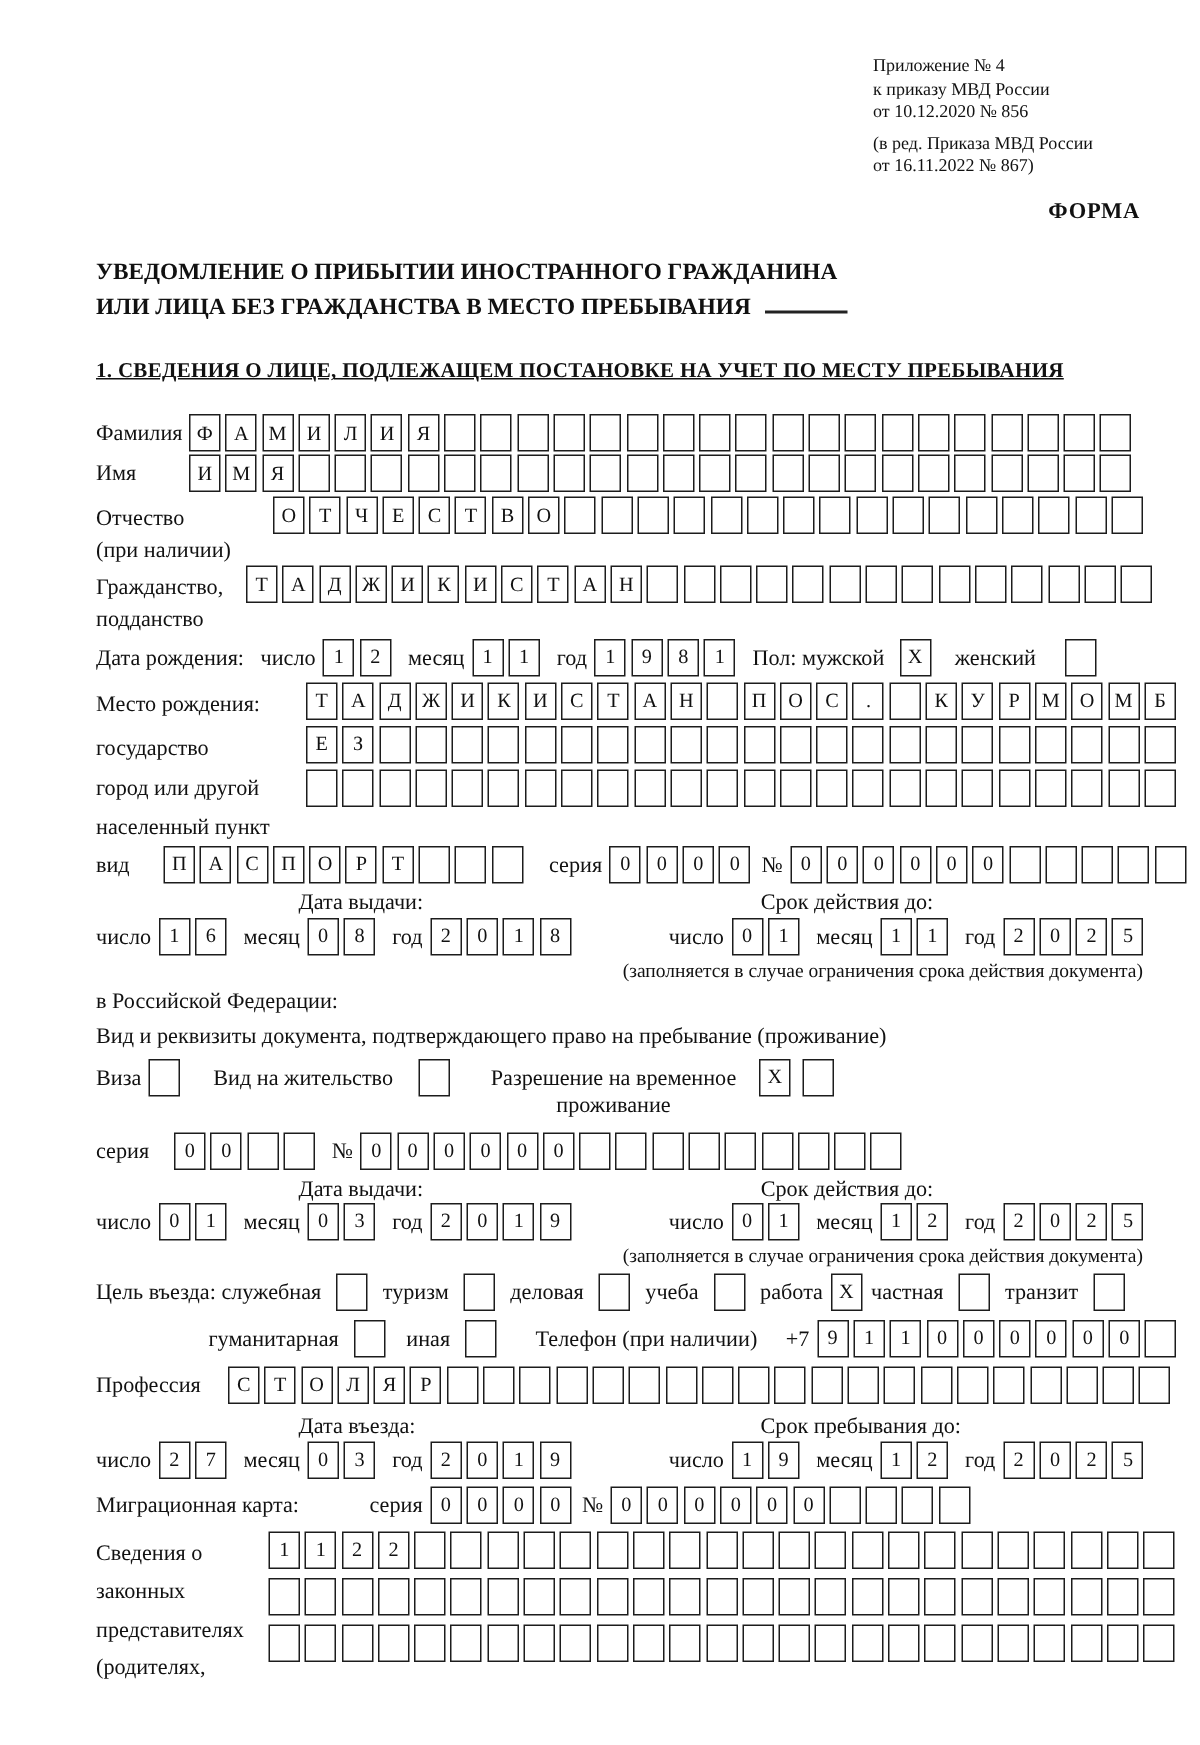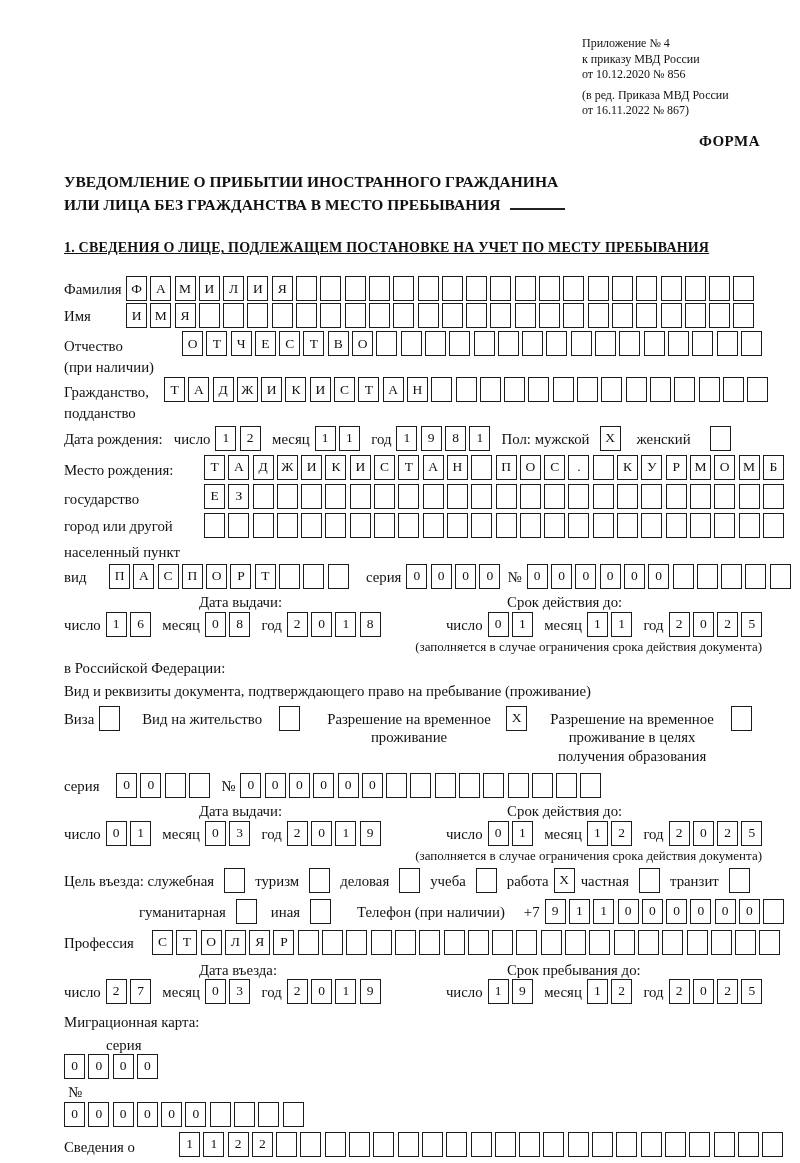--- a/index.html
+++ b/index.html
@@ -387,21 +387,20 @@
   <div style="margin-top:5px;font-size:14.8px;">в Российской Федерации:</div>
   <div style="margin-top:6px;font-size:14.8px;">Вид и реквизиты документа, подтверждающего право на пребывание (проживание)</div>
 
   <div class="frow" style="margin-top:6px;">
     <span class="t">Виза</span>
     <span class="cbox m0"></span>
     <span class="t" style="margin-left:22px;">Вид на жительство</span>
     <span class="cbox" style="margin-left:12px;"></span>
     <span class="ctr" style="width:178px;margin-left:20px;padding-top:4px;">Разрешение на временное проживание</span>
     <span class="cbox" style="margin-left:8px;">X</span>
-    <span class="ctr" style="width:182px;margin-left:14px;padding-top:4px;">Разрешение на временное проживание в целях получения образования</span>
     <span class="cbox" style="margin-left:8px;"></span>
   </div>
 
   <div class="frow" style="margin-top:8px;">
     <span class="lbl" style="width:52px;">серия</span>
     <span class="cells">
         <span class="cell">0</span>
         <span class="cell">0</span>
         <span class="cell"></span>
         <span class="cell"></span>
@@ -580,21 +579,21 @@
       <span class="t">год</span>
       <span class="cells">
           <span class="cell">2</span>
           <span class="cell">0</span>
           <span class="cell">2</span>
           <span class="cell">5</span>
         </span>
     </span>
   </div>
 
-  <div class="frow" style="margin-top:5px;flex-direction:column;">
+  <div class="frow" style="margin-top:5px;">
     <span class="t">Миграционная карта:</span>
     <span class="t" style="margin-left:42px;">серия</span>
     <span class="cells">
         <span class="cell">0</span>
         <span class="cell">0</span>
         <span class="cell">0</span>
         <span class="cell">0</span>
       </span>
     <span class="t" style="margin-left:4px;">№</span>
     <span class="cells">

